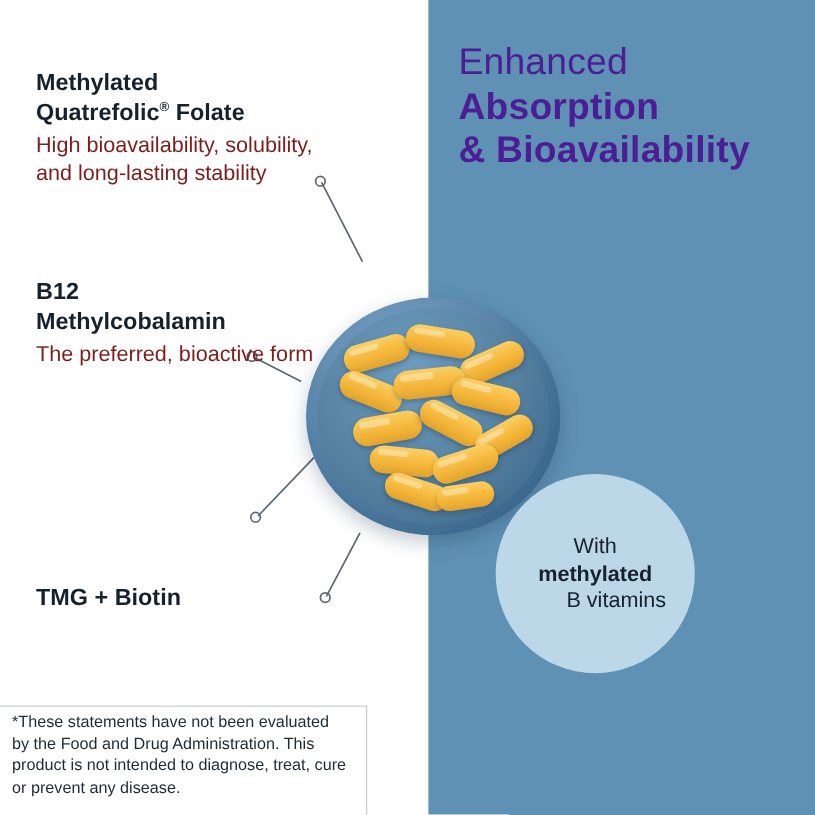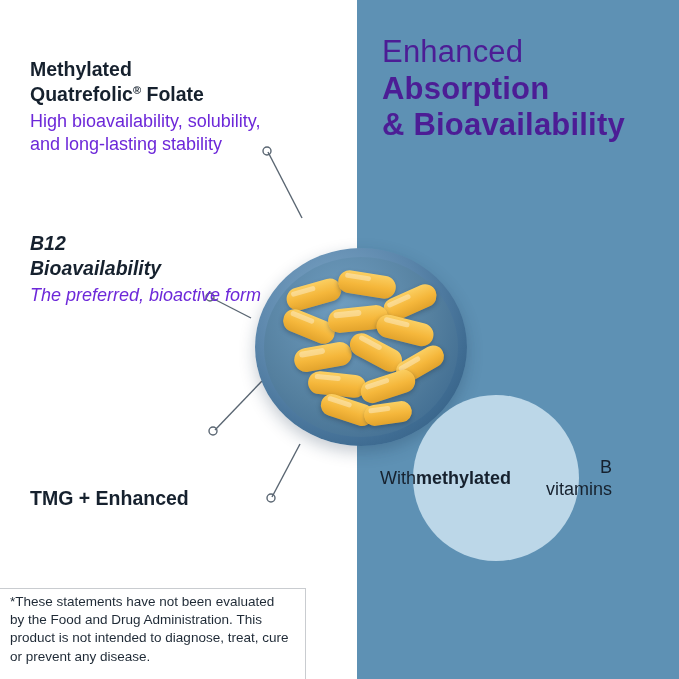--- a/index.html
+++ b/index.html
@@ -65,31 +65,31 @@
     margin: 0 0 3px 0;
   }
   .feature .title sup {
     font-size: 11px;
     vertical-align: super;
     font-weight: bold;
   }
   .feature .desc {
     font-size: 18px;
     font-weight: 400;
-    color: #6d28d9;
+    color: #7f1d1d;
     line-height: 1.3;
     margin: 0;
   }
   .feature .desc sup {
     font-size: 11px;
     vertical-align: super;
   }
 
   #feature-folate { top: 57px; }
-  #feature-b12 { top: 231px; font-style: italic; }
+  #feature-b12 { top: 231px; }
   #feature-biotin { top: 374px; }
   #feature-tmg { top: 486px; }
 
   
   .connector-svg {
     position: absolute;
     left: 0;
     top: 0;
     width: 679px;
     height: 679px;
@@ -146,24 +146,24 @@
   
   .callout-circle {
     position: absolute;
     left: 413px;
     top: 395px;
     width: 166px;
     height: 166px;
     border-radius: 50%;
     background: #bcd7e8;
     display: flex;
-    flex-direction: row;
+    flex-direction: column;
     align-items: center;
     justify-content: center;
-    text-align: right;
+    text-align: left;
     color: #16212e;
     line-height: 1.25;
   }
   .callout-circle .c1 { font-size: 18px; font-weight: 400; }
   .callout-circle .c2 { font-size: 18px; font-weight: bold; }
   .callout-circle .c3 { font-size: 18px; font-weight: 400; margin-left: 35px; }
 
   
   .disclaimer {
     position: absolute;
@@ -215,30 +215,30 @@
     <div class="title">
       <span>Methylated</span><br>
       <span>Quatrefolic</span><sup>®</sup><span> Folate</span>
     </div>
     <p class="desc">High bioavailability, solubility, and long-lasting stability</p>
   </div>
 
   <div class="feature" id="feature-b12">
     <div class="title">
       <span>B12</span><br>
-      <span>Bioavailability</span>
+      <span>Methylcobalamin</span>
     </div>
     <p class="desc">The preferred, bioactive form</p>
   </div>
 
   <div class="feature" id="feature-biotin">
   </div>
 
   <div class="feature" id="feature-tmg">
-    <div class="title">TMG + Enhanced</div>
+    <div class="title">TMG + Biotin</div>
   </div>
 
   <div class="dish-wrap">
     <div class="dish">
       <div class="dish-inner">
         <div class="cap" style="left:22px;  top:26px;  width:56px; height:23px; transform:rotate(-16deg);"></div>
         <div class="cap" style="left:74px;  top:16px;  width:58px; height:23px; transform:rotate(9deg);"></div>
         <div class="cap" style="left:118px; top:34px;  width:56px; height:23px; transform:rotate(-24deg);"></div>
         <div class="cap" style="left:18px;  top:58px;  width:54px; height:23px; transform:rotate(22deg);"></div>
         <div class="cap" style="left:64px;  top:50px;  width:60px; height:24px; transform:rotate(-6deg);"></div>

